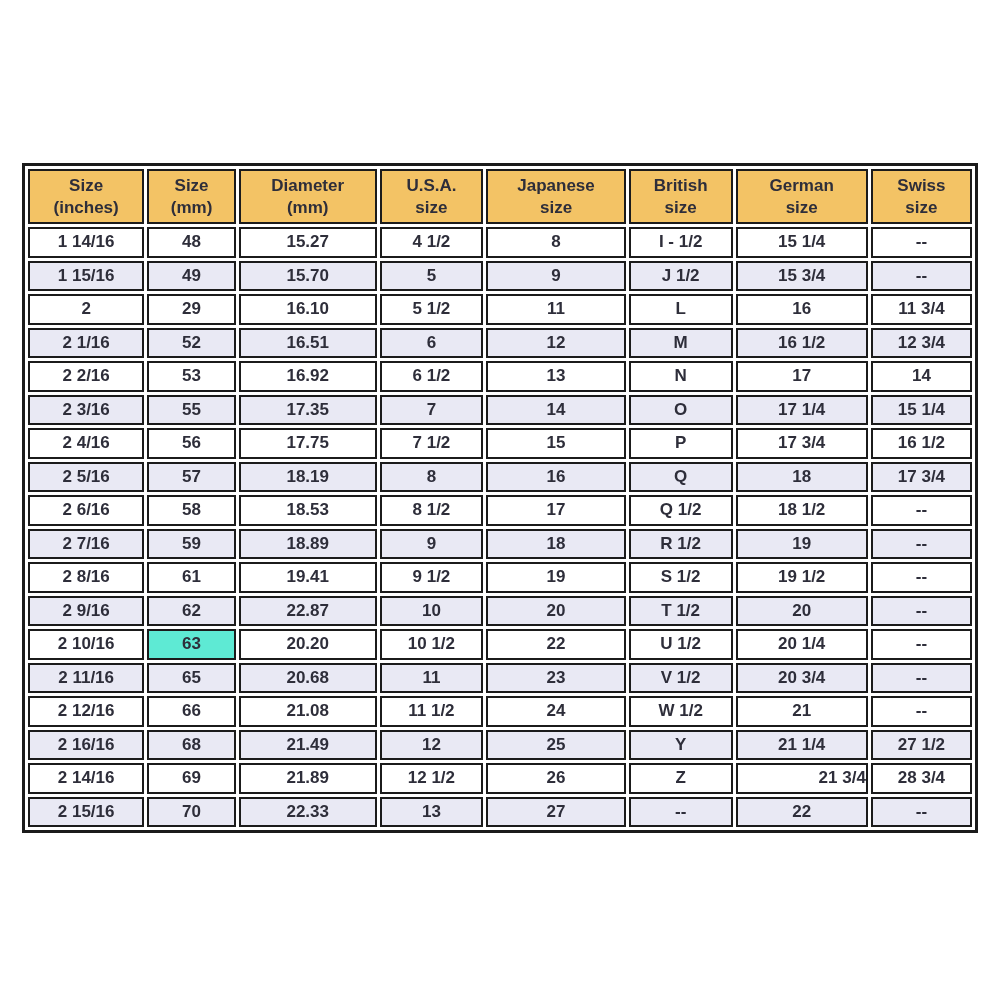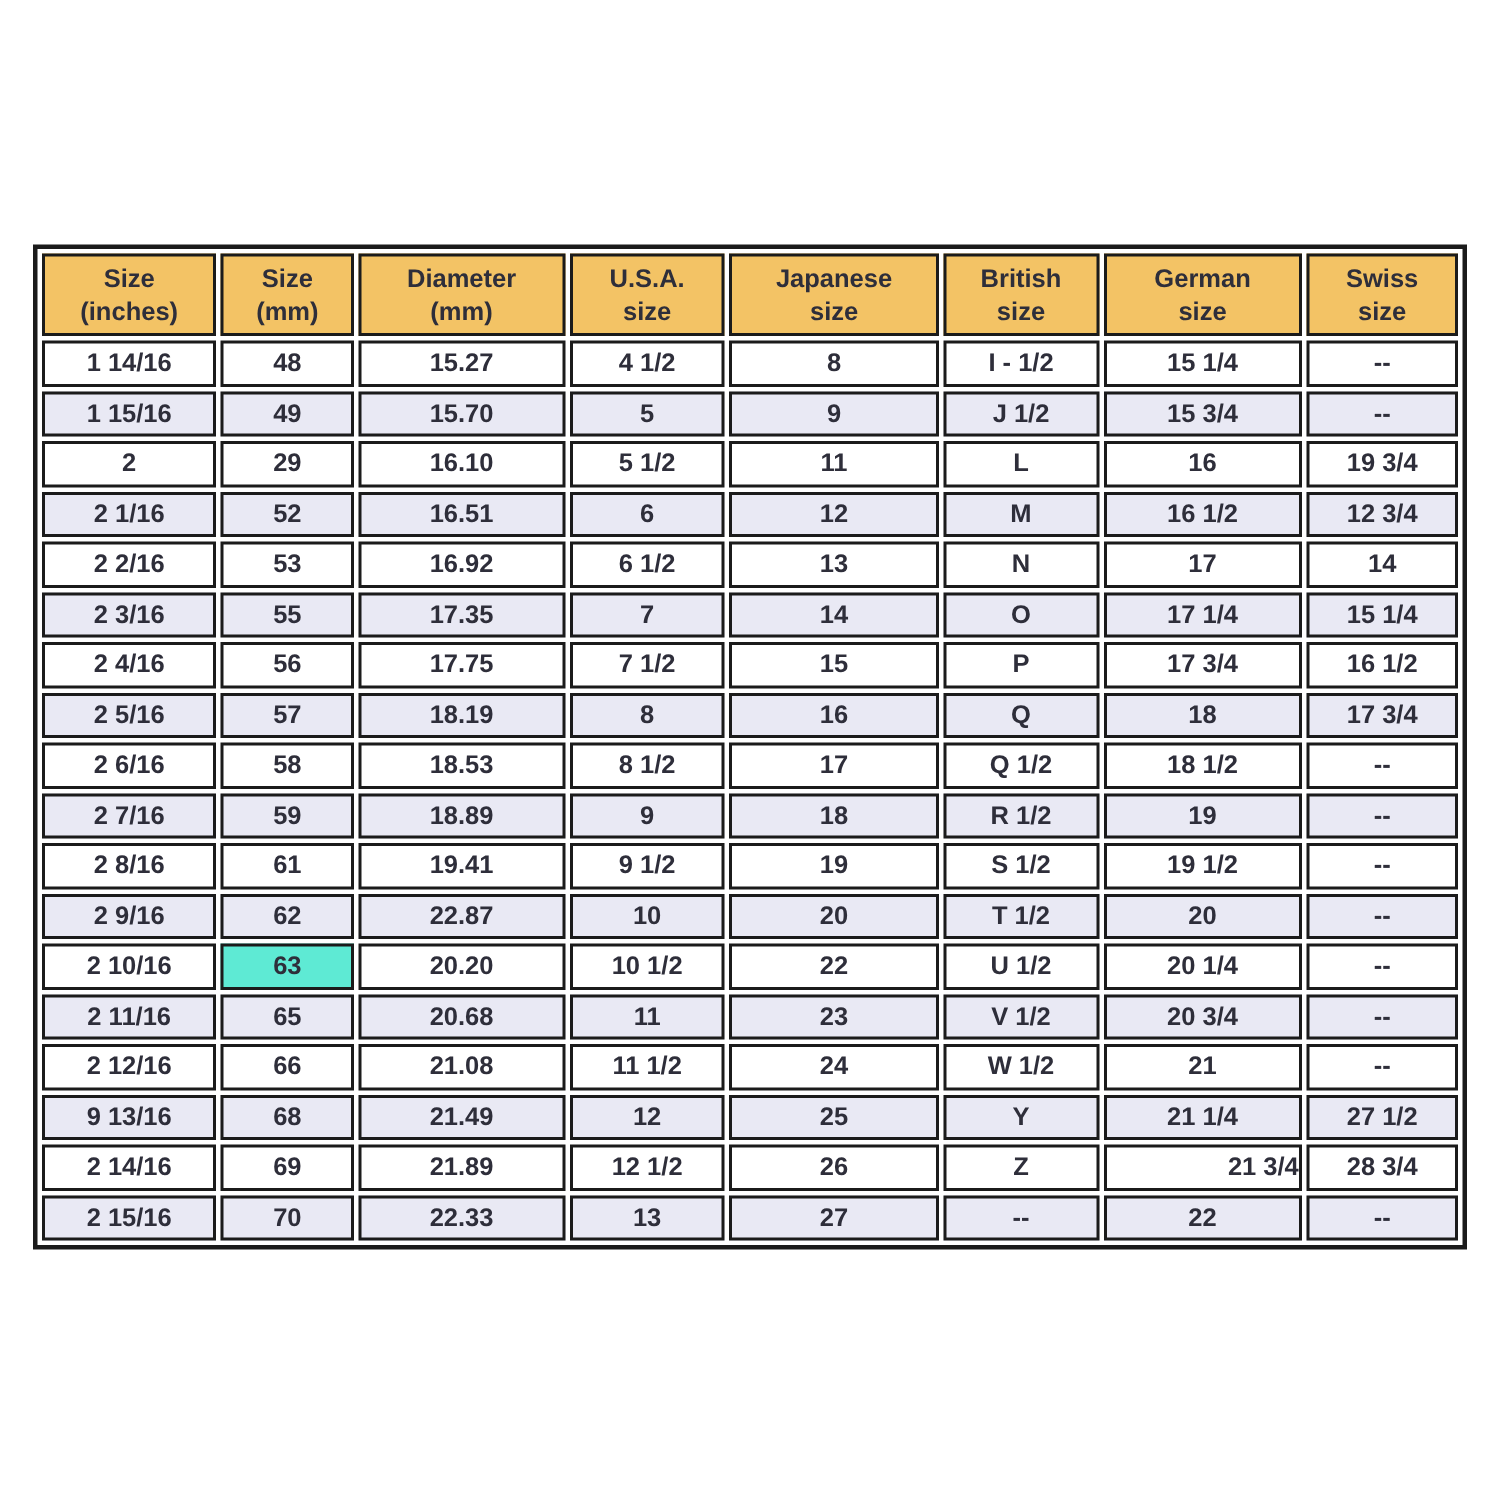--- a/index.html
+++ b/index.html
@@ -116,21 +116,21 @@
           <td class="col-7" style="background: rgb(233, 233, 244);">--</td>
         </tr>
         <tr>
           <td class="col-0" style="background: rgb(255, 255, 255);">2</td>
           <td class="col-1" style="background: rgb(255, 255, 255);">29</td>
           <td class="col-2" style="background: rgb(255, 255, 255);">16.10</td>
           <td class="col-3" style="background: rgb(255, 255, 255);">5 1/2</td>
           <td class="col-4" style="background: rgb(255, 255, 255);">11</td>
           <td class="col-5" style="background: rgb(255, 255, 255);">L</td>
           <td class="col-6" style="background: rgb(255, 255, 255);">16</td>
-          <td class="col-7" style="background: rgb(255, 255, 255);">19 3/4</td>
+          <td class="col-7" style="background: rgb(255, 255, 255);">11 3/4</td>
         </tr>
         <tr>
           <td class="col-0" style="background: rgb(233, 233, 244);">2 1/16</td>
           <td class="col-1" style="background: rgb(233, 233, 244);">52</td>
           <td class="col-2" style="background: rgb(233, 233, 244);">16.51</td>
           <td class="col-3" style="background: rgb(233, 233, 244);">6</td>
           <td class="col-4" style="background: rgb(233, 233, 244);">12</td>
           <td class="col-5" style="background: rgb(233, 233, 244);">M</td>
           <td class="col-6" style="background: rgb(233, 233, 244);">16 1/2</td>
           <td class="col-7" style="background: rgb(233, 233, 244);">12 3/4</td>
@@ -239,21 +239,21 @@
           <td class="col-0" style="background: rgb(255, 255, 255);">2 12/16</td>
           <td class="col-1" style="background: rgb(255, 255, 255);">66</td>
           <td class="col-2" style="background: rgb(255, 255, 255);">21.08</td>
           <td class="col-3" style="background: rgb(255, 255, 255);">11 1/2</td>
           <td class="col-4" style="background: rgb(255, 255, 255);">24</td>
           <td class="col-5" style="background: rgb(255, 255, 255);">W 1/2</td>
           <td class="col-6" style="background: rgb(255, 255, 255);">21</td>
           <td class="col-7" style="background: rgb(255, 255, 255);">--</td>
         </tr>
         <tr>
-          <td class="col-0" style="background: rgb(233, 233, 244);">9 13/16</td>
+          <td class="col-0" style="background: rgb(233, 233, 244);">2 16/16</td>
           <td class="col-1" style="background: rgb(233, 233, 244);">68</td>
           <td class="col-2" style="background: rgb(233, 233, 244);">21.49</td>
           <td class="col-3" style="background: rgb(233, 233, 244);">12</td>
           <td class="col-4" style="background: rgb(233, 233, 244);">25</td>
           <td class="col-5" style="background: rgb(233, 233, 244);">Y</td>
           <td class="col-6" style="background: rgb(233, 233, 244);">21 1/4</td>
           <td class="col-7" style="background: rgb(233, 233, 244);">27 1/2</td>
         </tr>
         <tr>
           <td class="col-0" style="background: rgb(255, 255, 255);">2 14/16</td>

